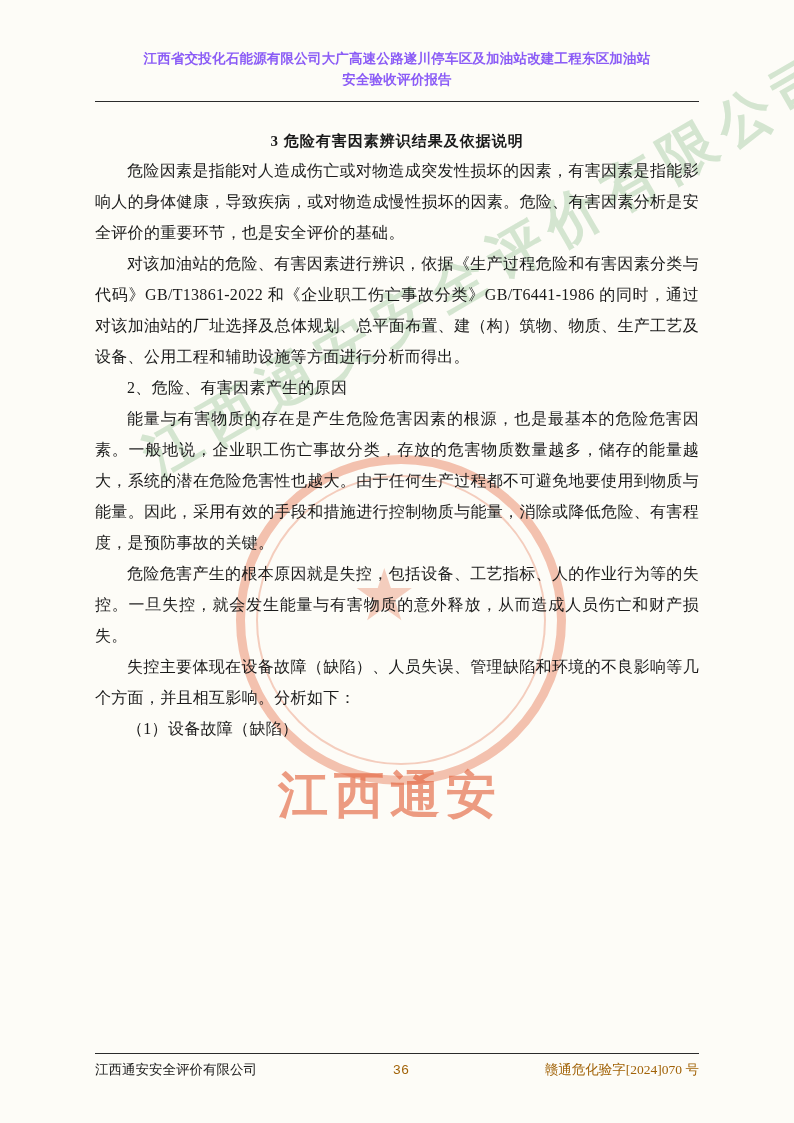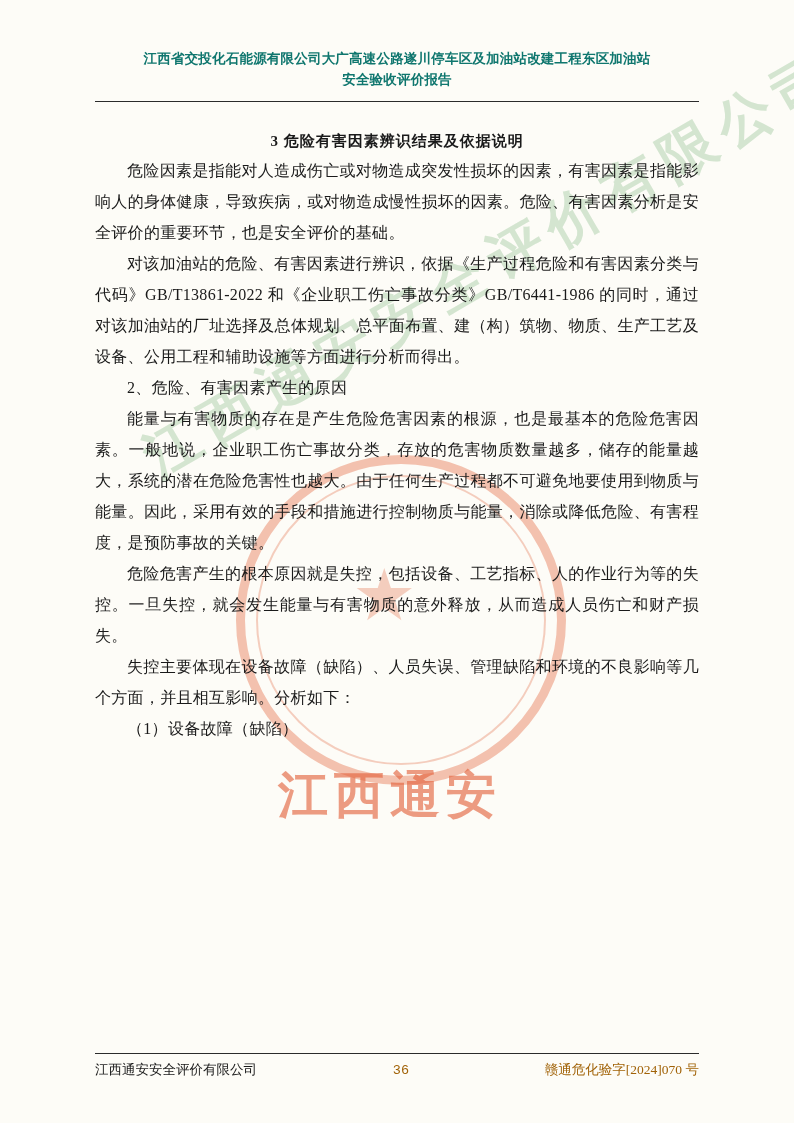--- a/index.html
+++ b/index.html
@@ -85,21 +85,21 @@
     left: 95px;
     top: 48px;
     width: 604px;
     text-align: center;
     z-index: 2;
   }
   .header-line {
     font-size: 13.5px;
     font-weight: bold;
     line-height: 21px;
-    color: #0f766e;
+    color: #8b5cf6;
     letter-spacing: 0.2px;
   }
   .header-rule {
     position: absolute;
     left: 95px;
     top: 101px;
     width: 604px;
     height: 0;
     border-top: 1px solid #2b2b2b;
     z-index: 2;

